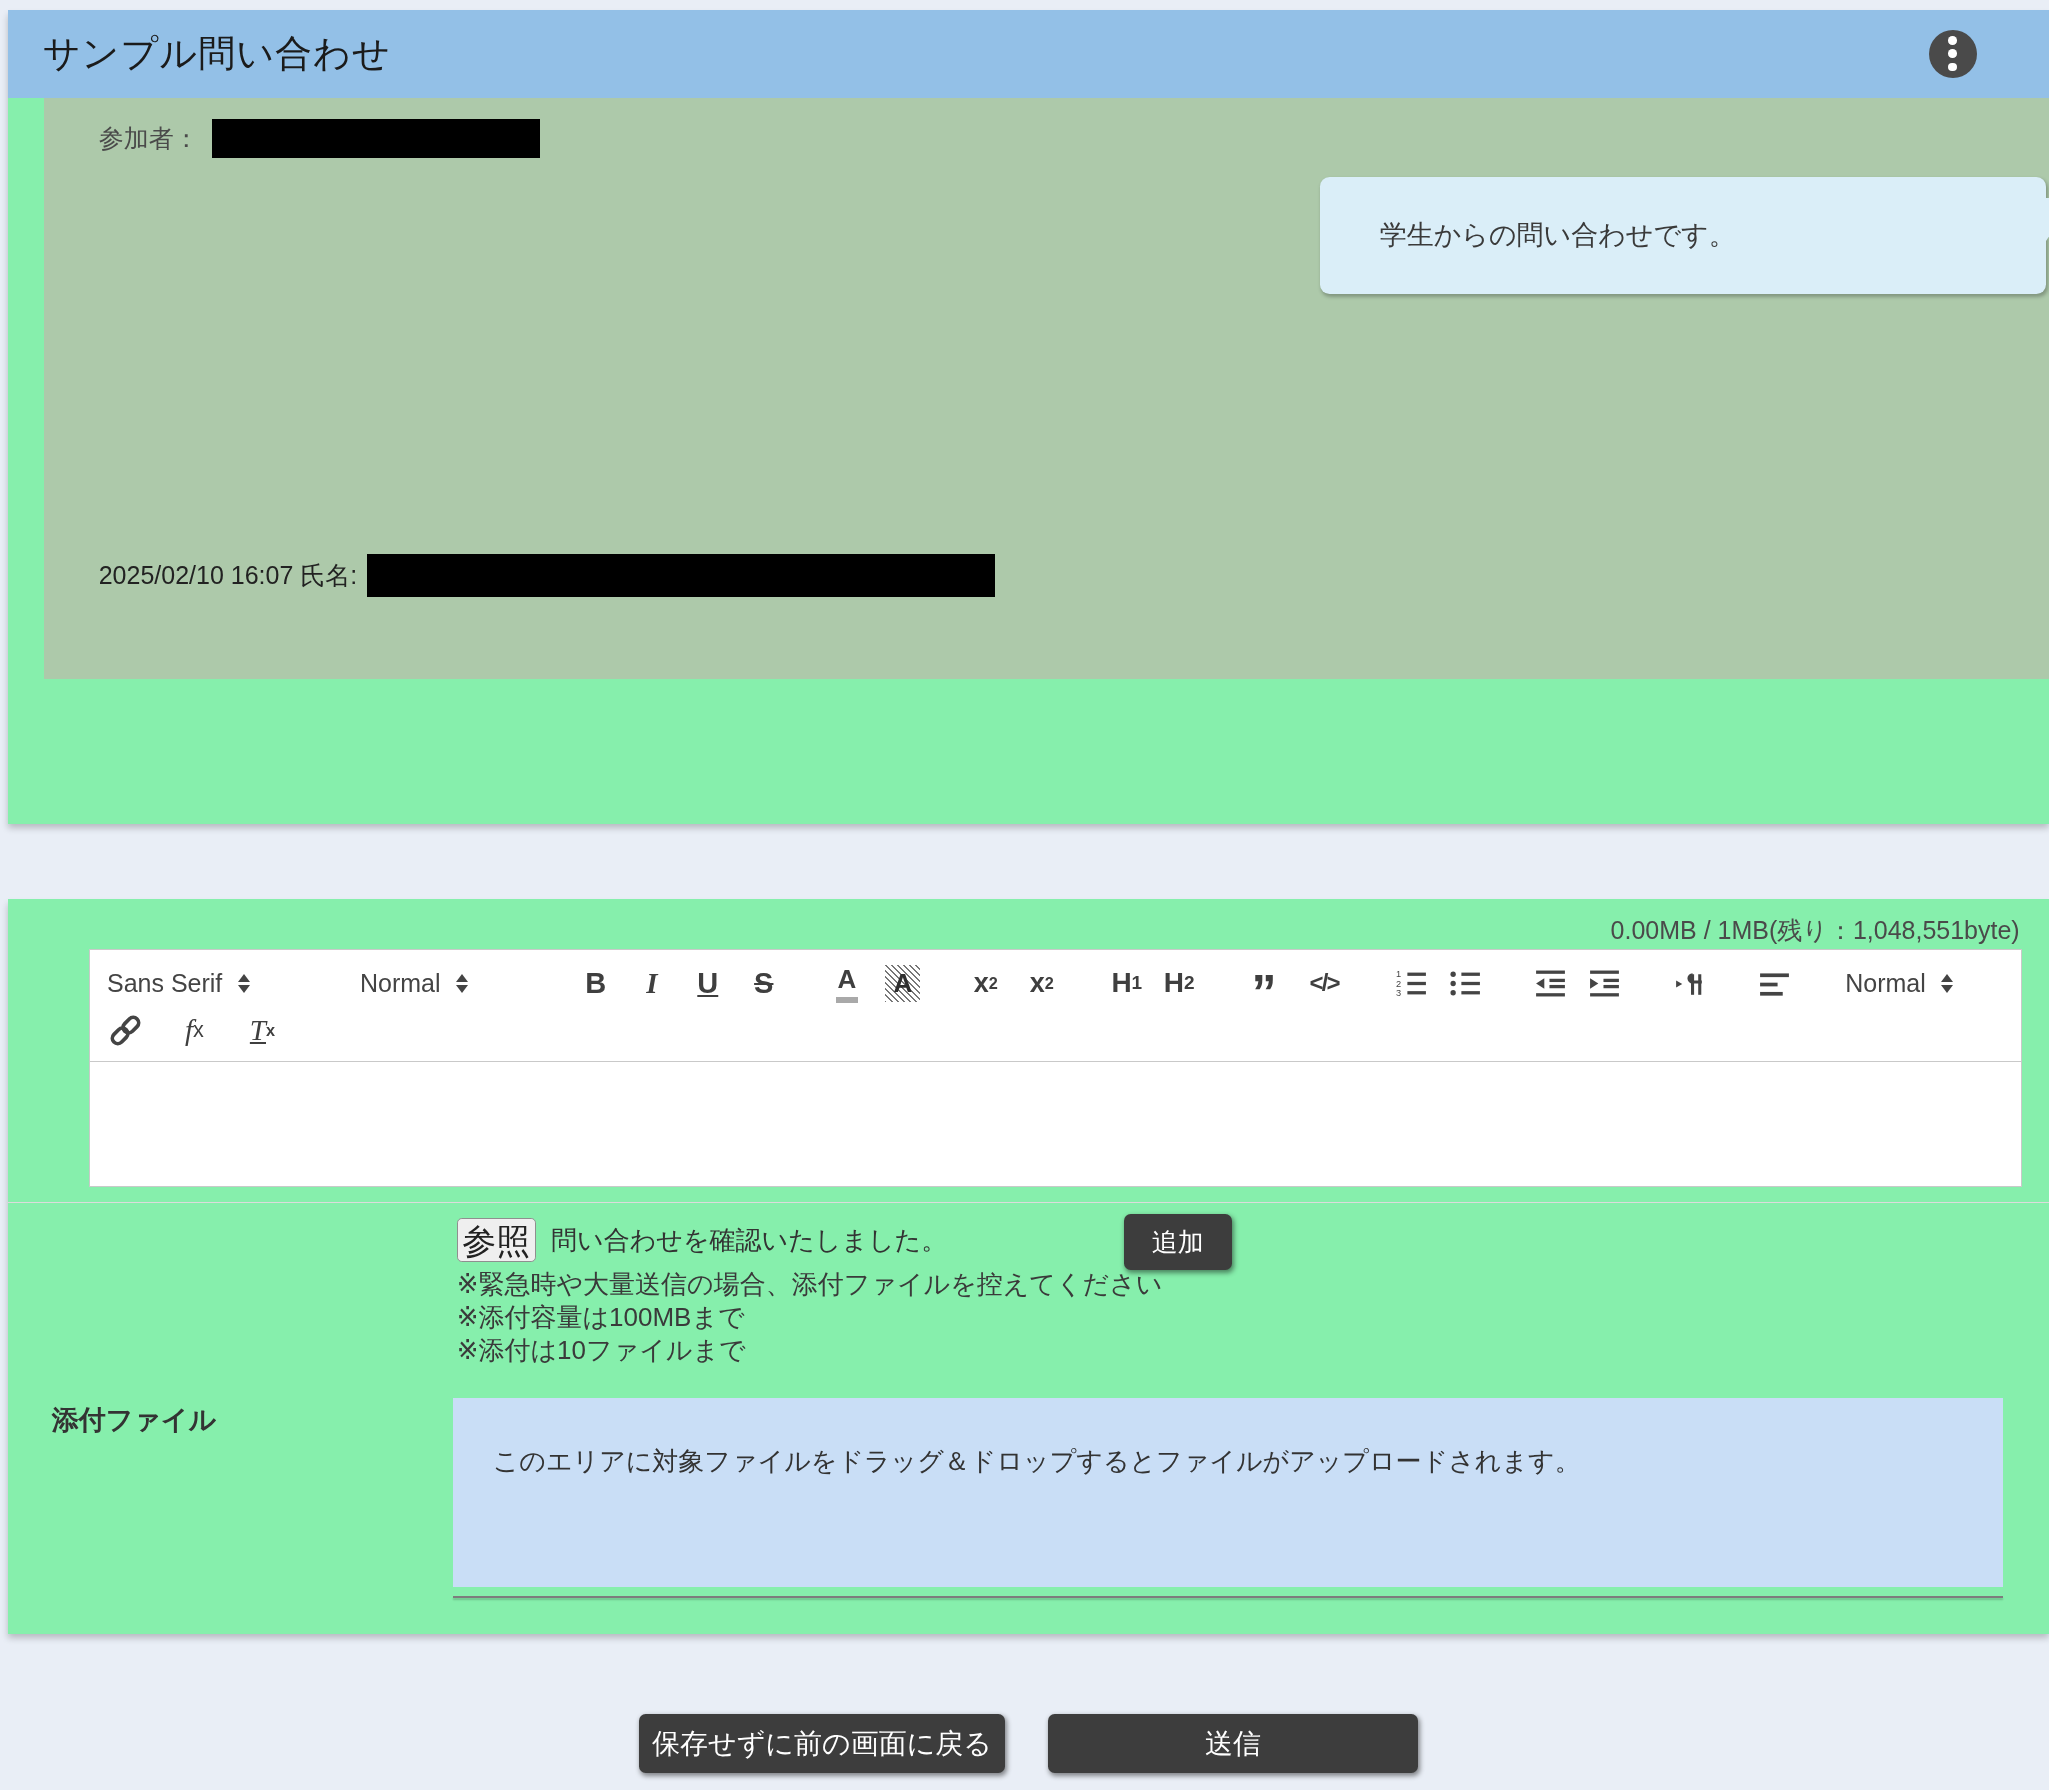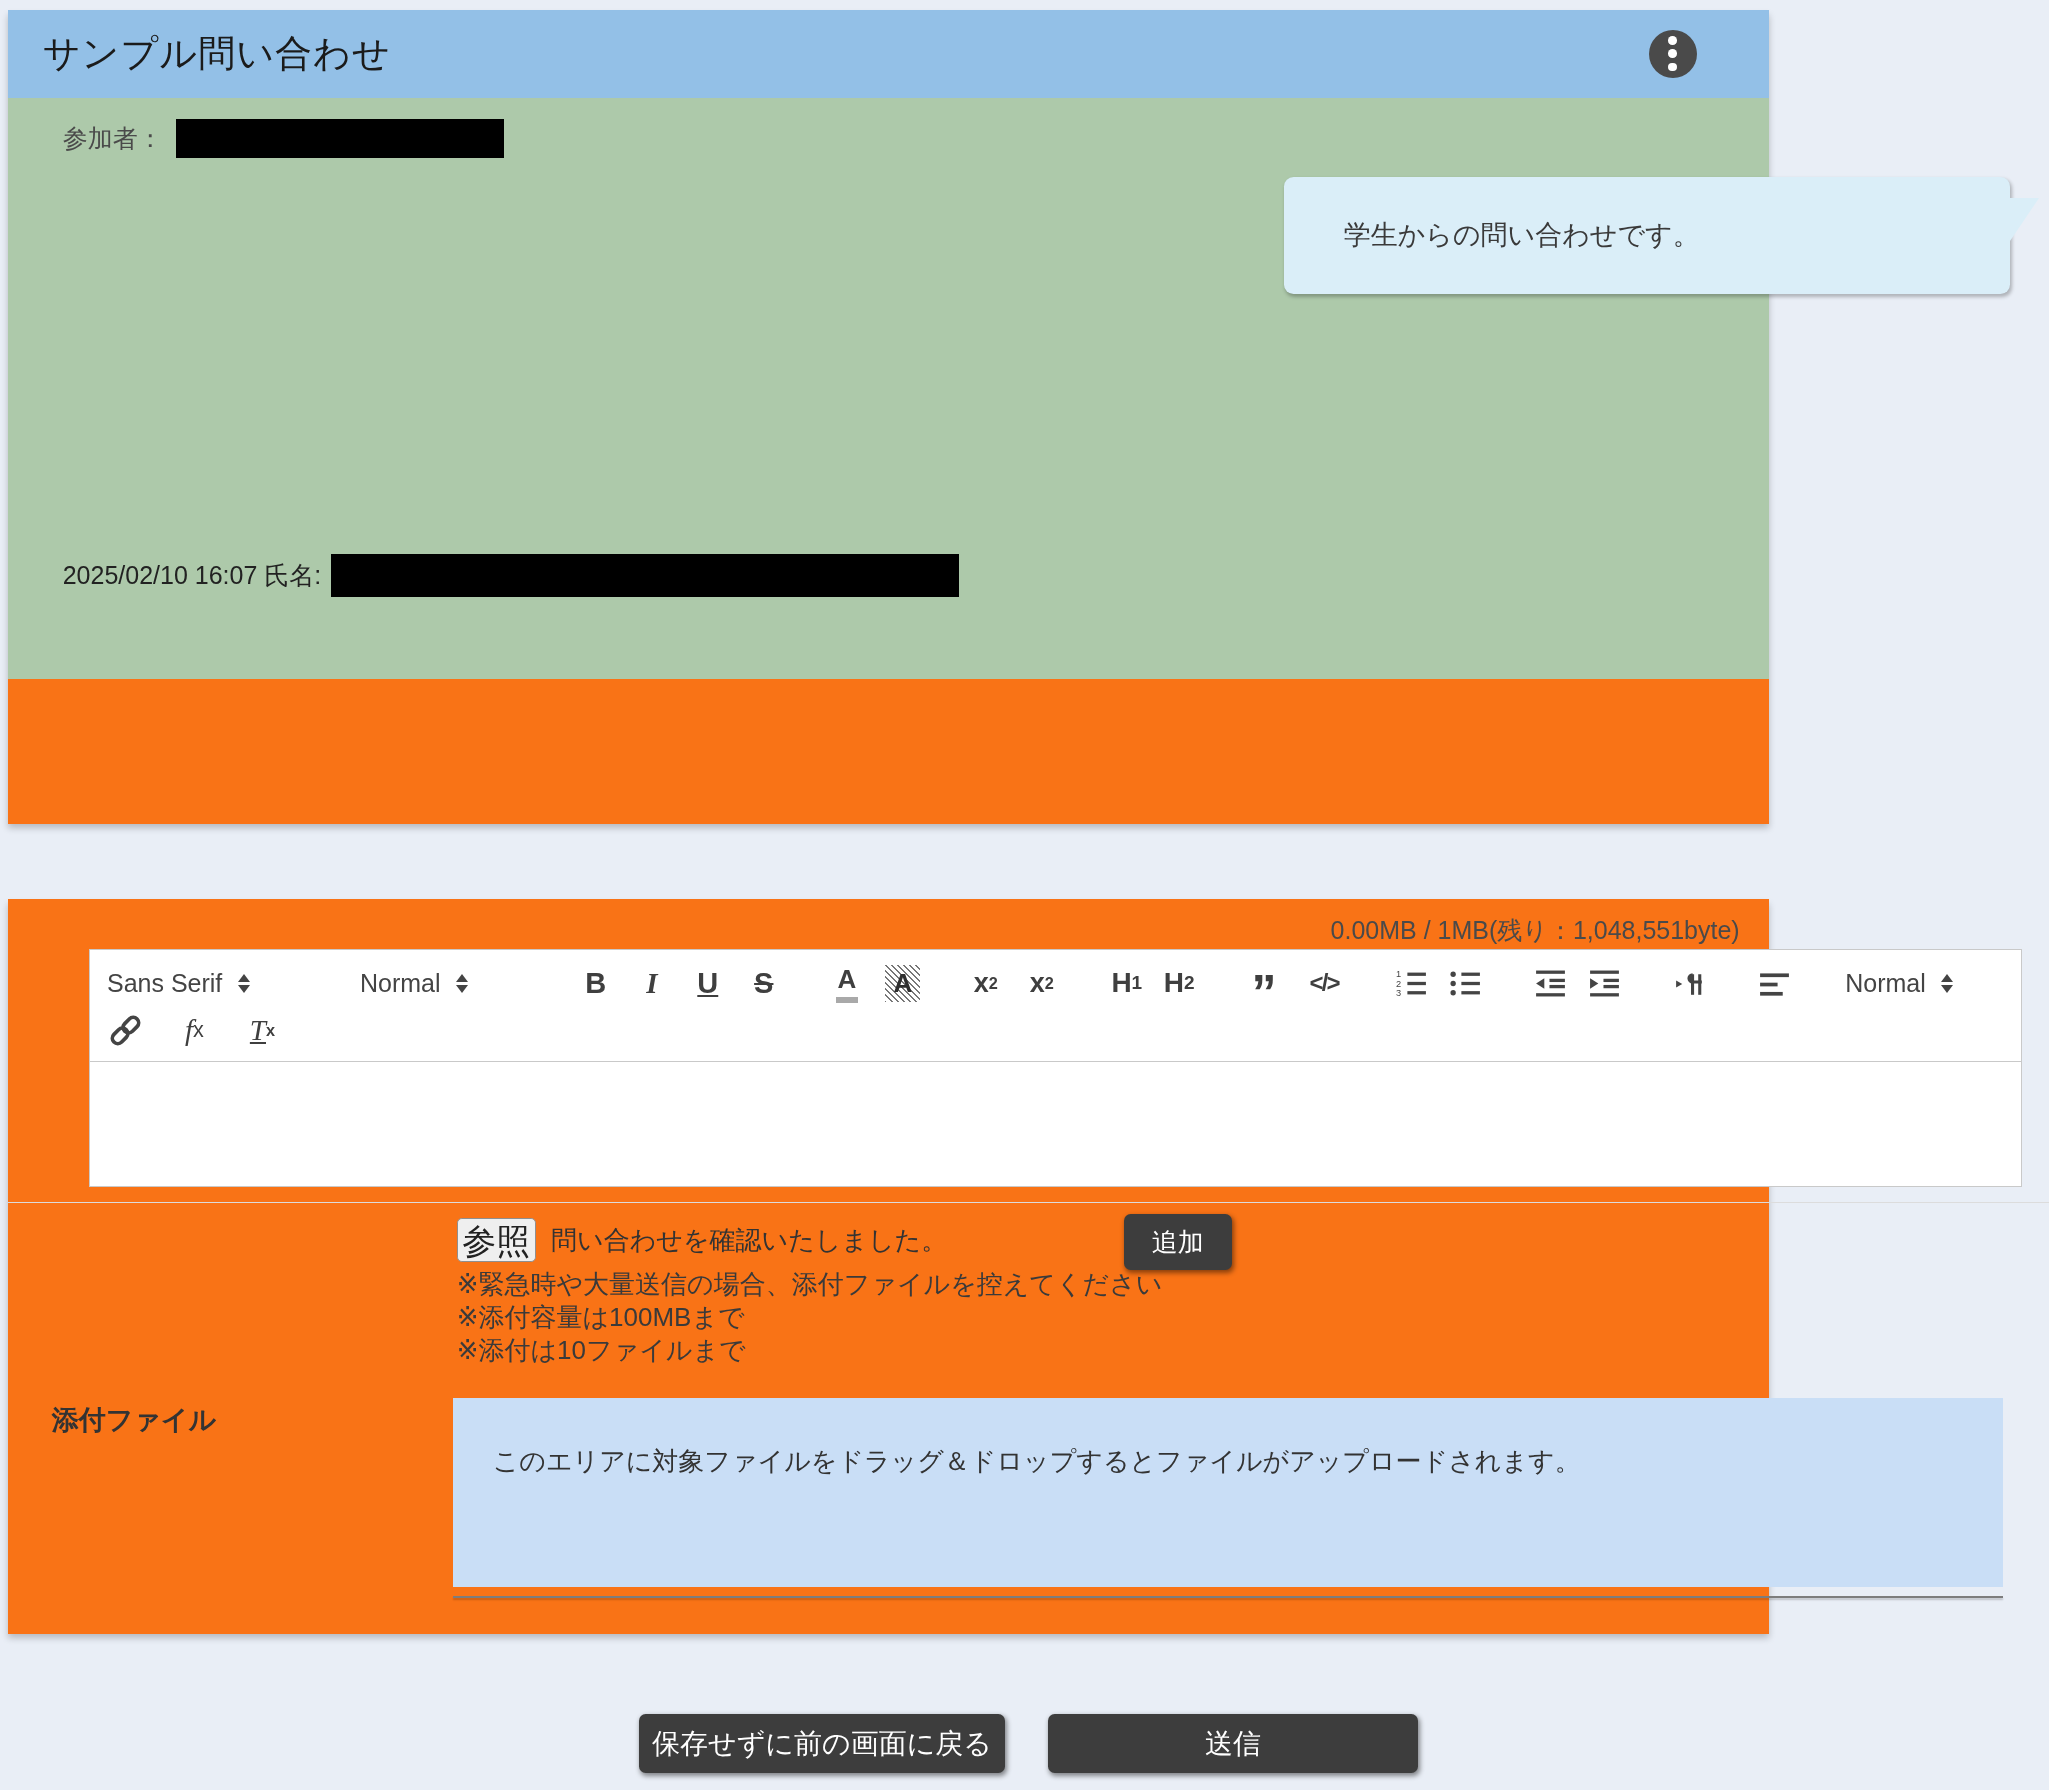--- a/index.html
+++ b/index.html
@@ -4,34 +4,34 @@
 <style>
   * { box-sizing: border-box; margin: 0; padding: 0; }
   html,body { width:2049px; height:1791px; }
   body {
     background:#e9eef6;
     font-family:"Liberation Sans","DejaVu Sans",sans-serif;
     color:#333;
   }
   #app { position:relative; width:2049px; height:1791px; overflow:hidden; }
 
-  .panel { position:absolute; left:7.7px; width:1761px; background:#f97316;
+  .panel { position:absolute; left:7.7px; width:2041px; background:#86efac;
            box-shadow:0 4.8px 6.7px rgba(0,0,0,0.22); }
 
   
   #chat-panel { top:9.6px; height:814px; }
   .chat-header { height:88px; background:#93c0e7; display:flex; align-items:center;
                  padding:0 35px; }
   .chat-title { font-size:37px; color:#1b1b1b; letter-spacing:1px; flex:1; }
   .menu-btn { width:48px; height:48px; border-radius:50%; background:#4a4a4a;
               display:flex; flex-direction:column; align-items:center; justify-content:center;
               gap:4.8px; cursor:pointer; margin-right:37px; border:none; }
   .menu-btn i { width:8.6px; height:8.6px; border-radius:50%; background:#fff; }
 
-  .chat-area { position:relative; height:581px; background:#adc9aa; }
+  .chat-area { position:relative; height:581px; background:#adc9aa;margin-left:36px; }
   .participants { position:absolute; left:55px; top:21px; display:flex;
                   align-items:center; gap:13.4px; }
   .participants .lbl { font-size:25px; color:#4a4a4a; }
   .redact { background:#000; display:inline-block; }
 
   .bubble { position:absolute; border-radius:9.6px; display:flex; align-items:center;
             padding:0 60px; font-size:27px; color:#3a3a3a;
             box-shadow:1.9px 2.9px 3.8px rgba(0,0,0,0.25); }
   .bubble-right { left:1276px; top:79px; width:726px; height:117px; background:#daeef8; }
   .bubble-right .tail { position:absolute; right:-29px; top:21px; width:0; height:0;

